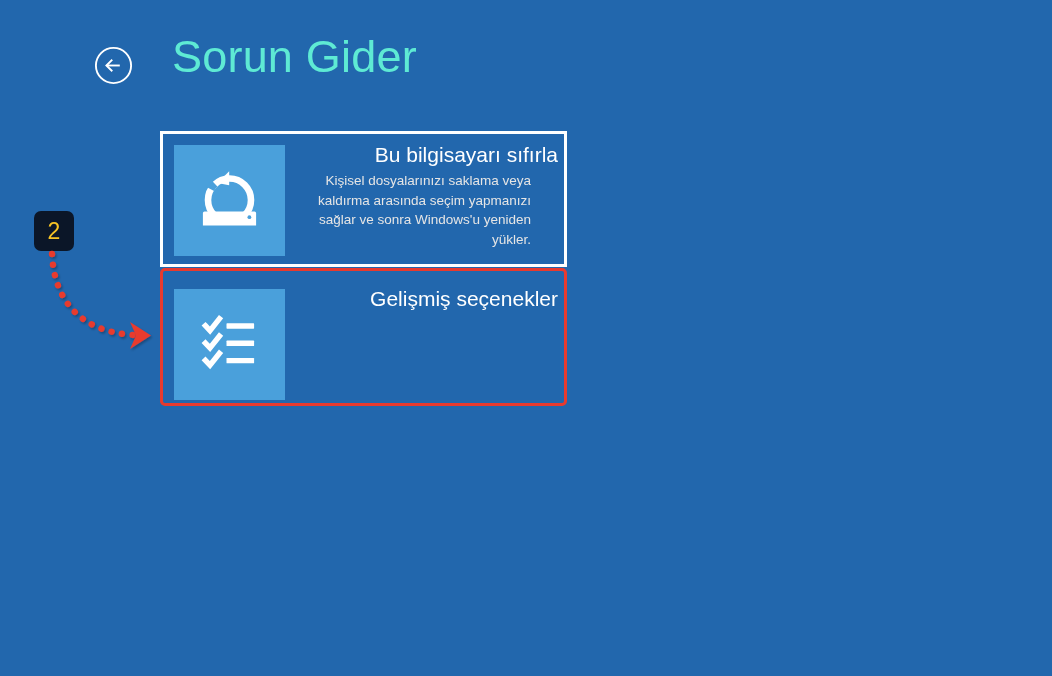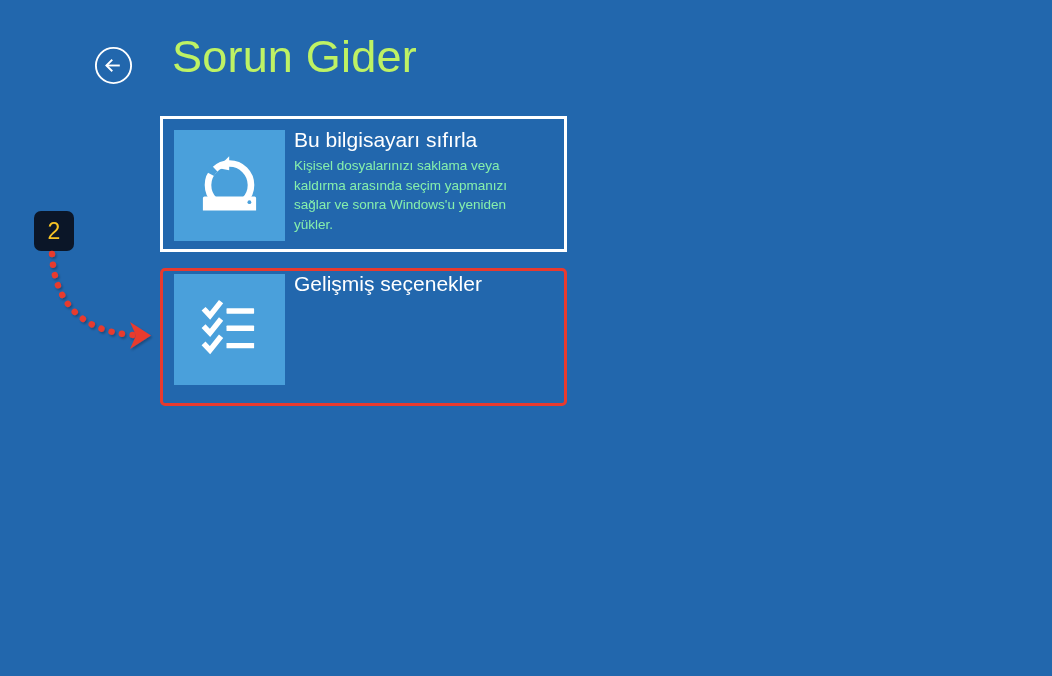--- a/index.html
+++ b/index.html
@@ -39,31 +39,32 @@
     height: 39px;
     cursor: pointer;
   }
   .back-button svg { display: block; }
   .page-title {
     position: absolute;
     left: 172px;
     top: 34px;
     font-size: 45px;
     font-weight: 300;
-    color: #bef264;
+    color: #5eead4;
     letter-spacing: 0.2px;
     line-height: 1;
     white-space: nowrap;
   }
 
   
   .options {
     position: absolute;
     left: 160px;
-    top: 116px;
+    top: 131px;
+    text-align: right;
   }
 
   .card {
     position: relative;
     box-sizing: border-box;
     width: 407px;
     height: 136px;
     background: #2267ad;
     display: block;
     cursor: pointer;
@@ -102,21 +103,21 @@
     font-size: 21px;
     font-weight: 300;
     color: #ffffff;
     line-height: 26px;
     white-space: nowrap;
   }
   .card-desc {
     margin-top: 3px;
     font-size: 13.5px;
     font-weight: 400;
-    color: #86efac;
+    color: #e5e5e5;
     line-height: 19.5px;
     max-width: 237px;
   }
 
   #card-advanced-wrap {
     position: absolute;
     left: 0;
     top: 136px;
     margin-top: 8px;
   }

